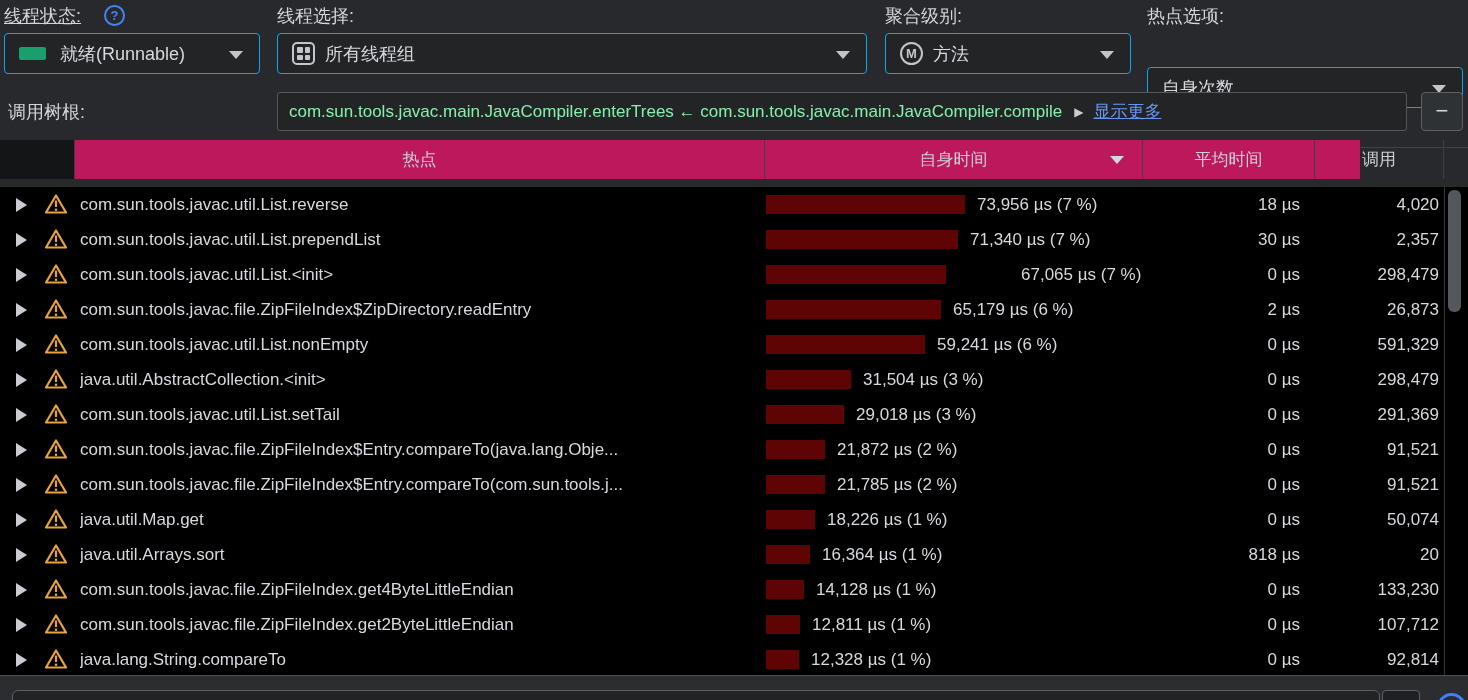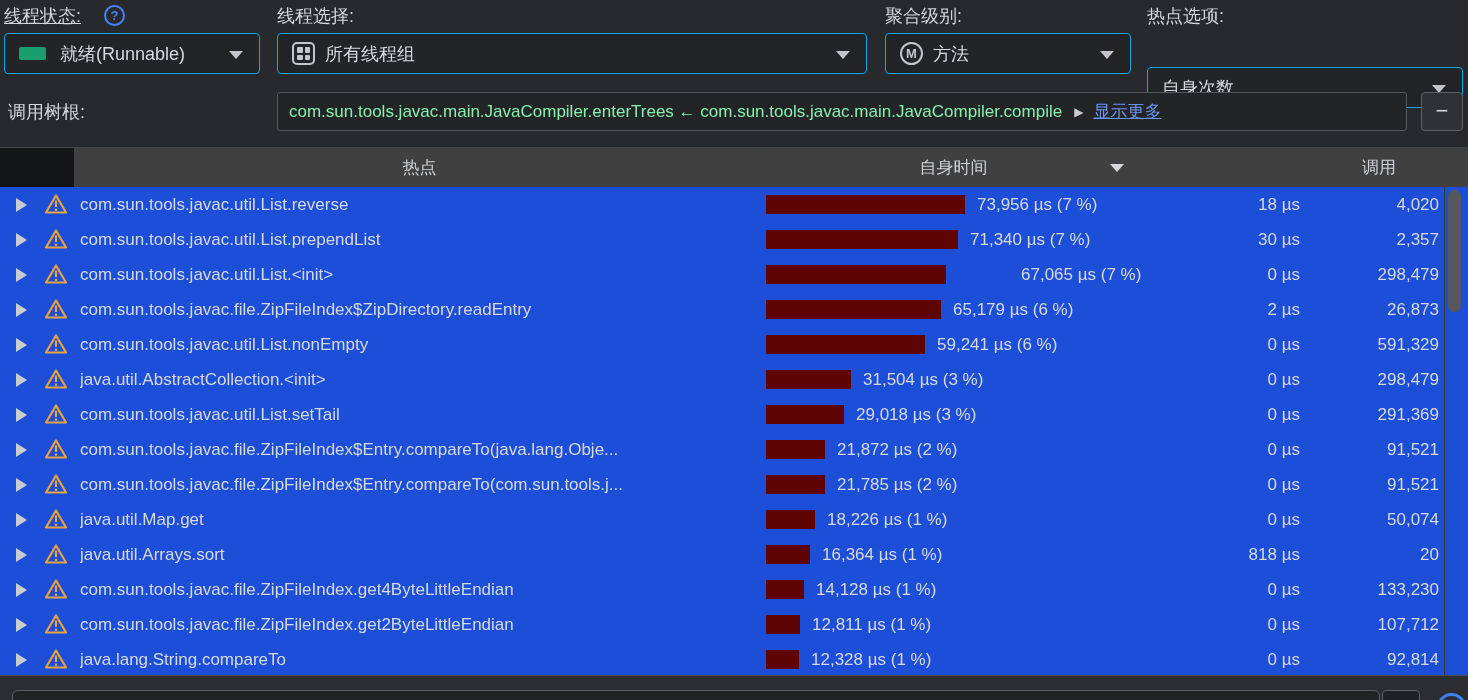--- a/index.html
+++ b/index.html
@@ -59,36 +59,36 @@
   .crumb-link { color:#6896f5; text-decoration:underline; cursor:pointer; }
   .minus-btn {
     left:1421px; top:92px; width:42px; height:39px;
     background:#2f3235; border:1px solid #5c5f64; border-radius:4px;
     color:#d0d3d7; font-size:22px; text-align:center; line-height:36px;
     cursor:pointer;
   }
   .panel-sep { left:0; top:147px; width:1468px; height:1px; background:#404245; }
 
   
-  .thead { left:0; top:148px; width:1468px; height:39px; background:#404040; }
+  .thead { left:0; top:140px; width:1360px; height:39px; background:#be185d; }
   .th {
     position:absolute; top:0; height:39px; line-height:39px;
     text-align:center; color:#cdd0d4; font-size:17px;
     border-right:1px solid #3e4043; cursor:pointer;
   }
   .th-corner { position:absolute; top:0; height:39px; border-right:1px solid #3e4043; background:#141516; }
   .sort-arrow {
     position:absolute; right:18px; top:16px;
     width:0; height:0;
     border-left:7px solid transparent; border-right:7px solid transparent;
     border-top:8px solid #d4d7db;
   }
 
   
-  .tbody { left:0; top:187px; width:1468px; height:488px; background:#1d4ed8; overflow:hidden; }
+  .tbody { left:0; top:187px; width:1468px; height:488px; background:#000000; overflow:hidden; }
   .row { position:relative; height:35px; width:1468px; cursor:pointer; }
   .expander {
     position:absolute; left:16px; top:11px;
     width:0; height:0;
     border-top:7px solid transparent; border-bottom:7px solid transparent;
     border-left:11px solid #c9ccd1; cursor:pointer;
   }
   .warn { position:absolute; left:44px; top:6px; width:24px; height:22px; }
   .method {
     position:absolute; left:80px; top:0; width:678px; height:35px;
@@ -167,20 +167,21 @@
 <div class="abs minus-btn">−</div>
 <div class="abs panel-sep"></div>
 
 <div class="abs thead">
   <div class="th-corner" style="left:0;width:75px;"></div>
   <div class="th" style="left:75px;width:690px;">热点</div>
   <div class="th" style="left:765px;width:378px;">
     <span>自身时间</span>
     <span class="sort-arrow"></span>
   </div>
+  <div class="th" style="left:1143px;width:172px;">平均时间</div>
   <div class="th" style="left:1315px;width:129px;">调用</div>
 </div>
 
 <div class="abs tbody" id="table-body">
     <div class="row">
     <span class="expander"></span>
     <span class="warn">
       <svg width="24" height="22" viewBox="0 0 24 22">
         <path d="M12 2.5 L22 19.5 L2 19.5 Z" fill="none" stroke="#E8A33D" stroke-width="2.2" stroke-linejoin="round"></path>
         <rect x="10.9" y="7.5" width="2.2" height="6.5" fill="#E8A33D"></rect>

